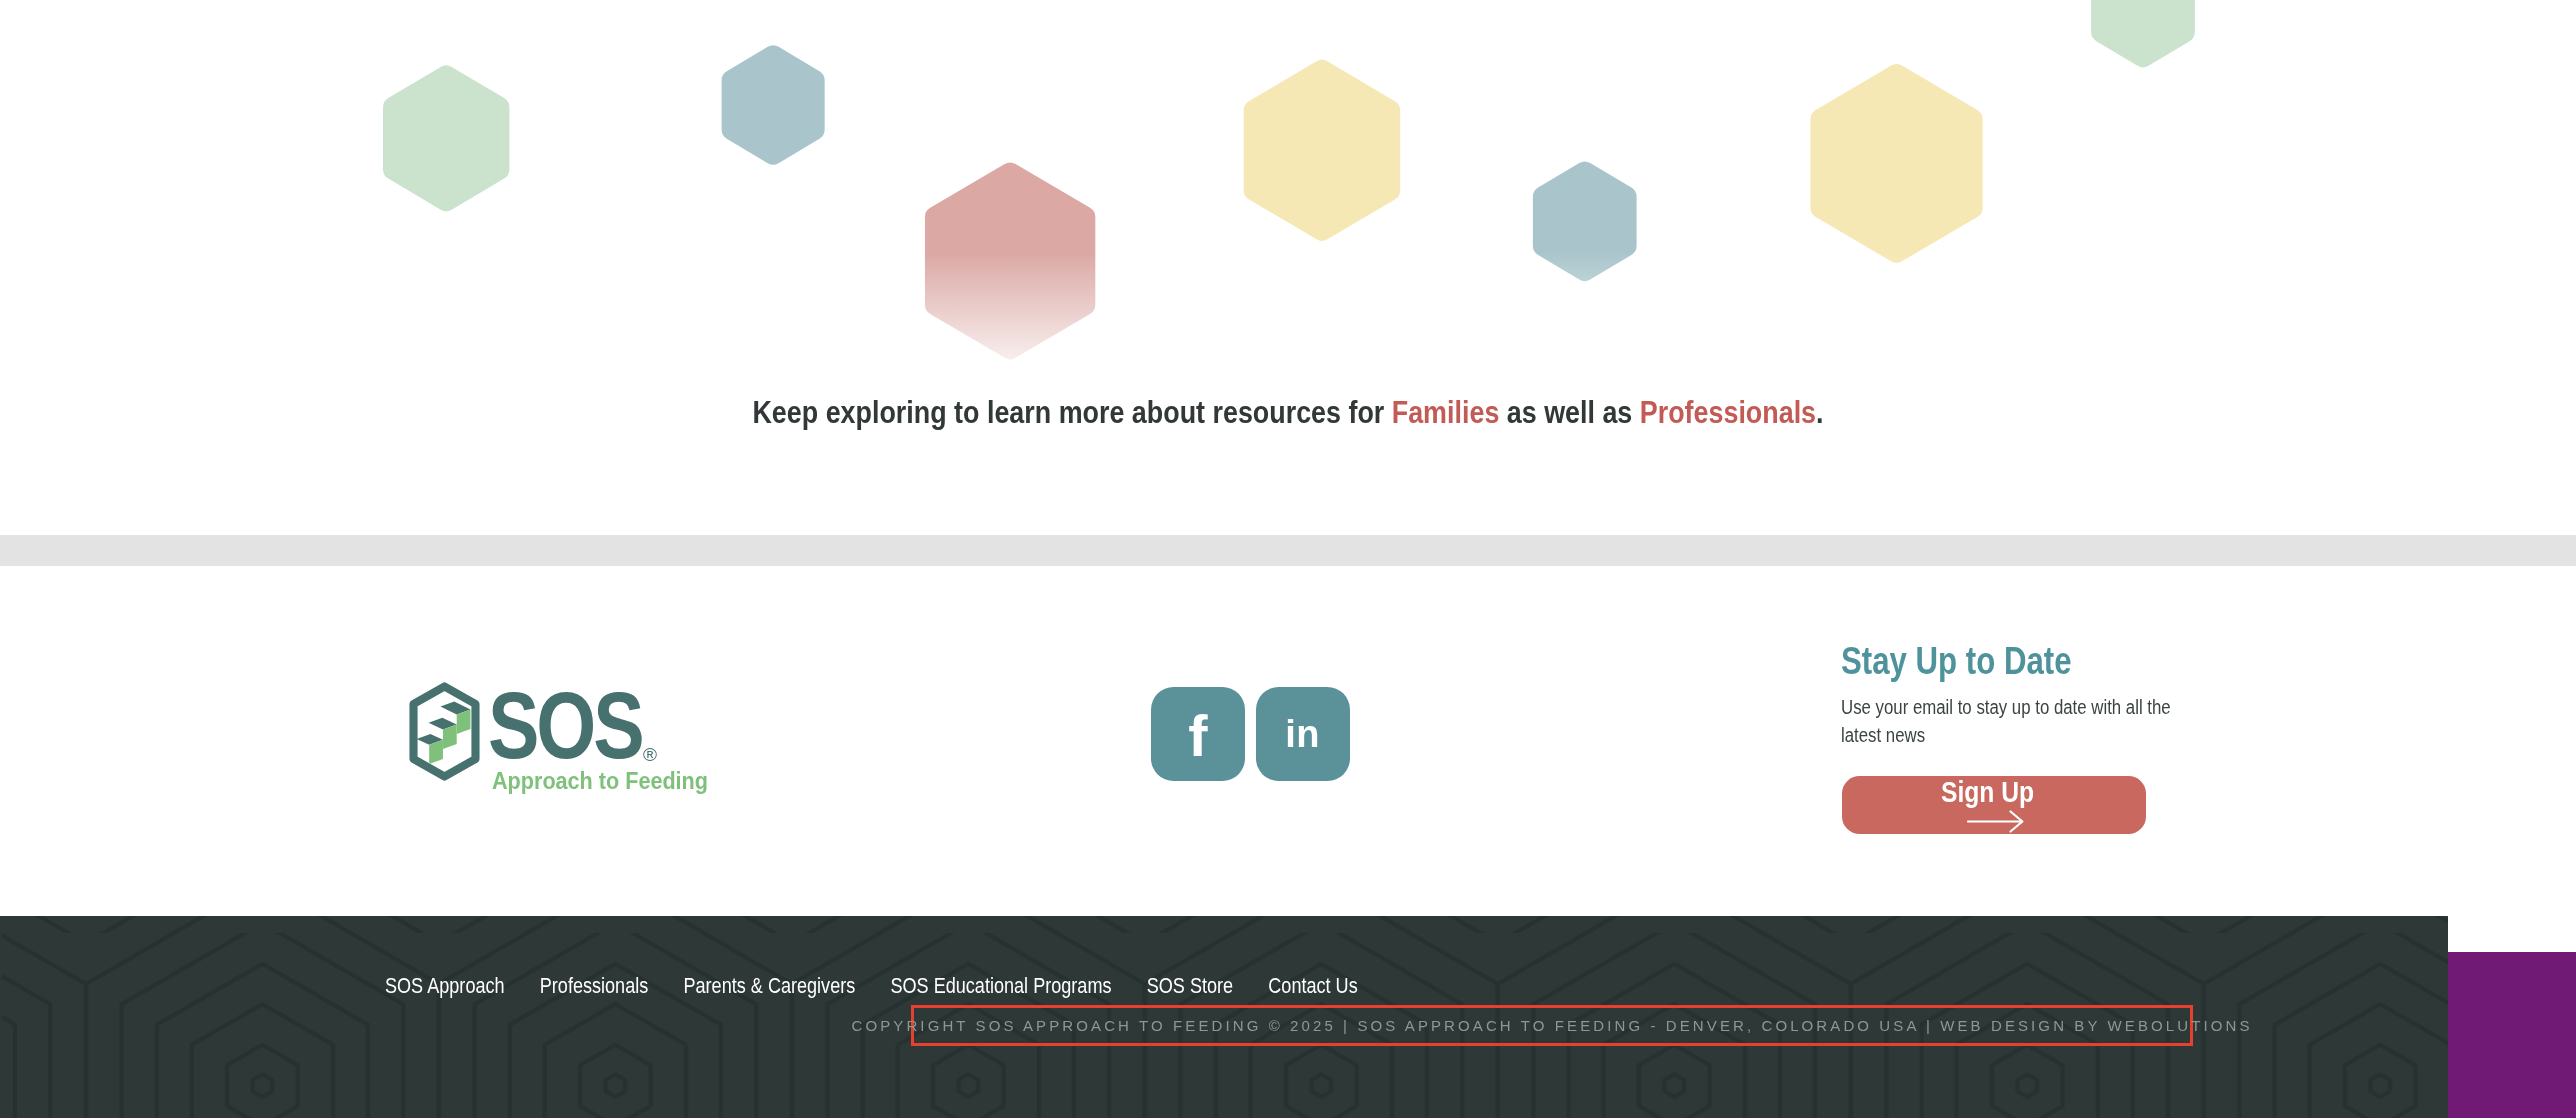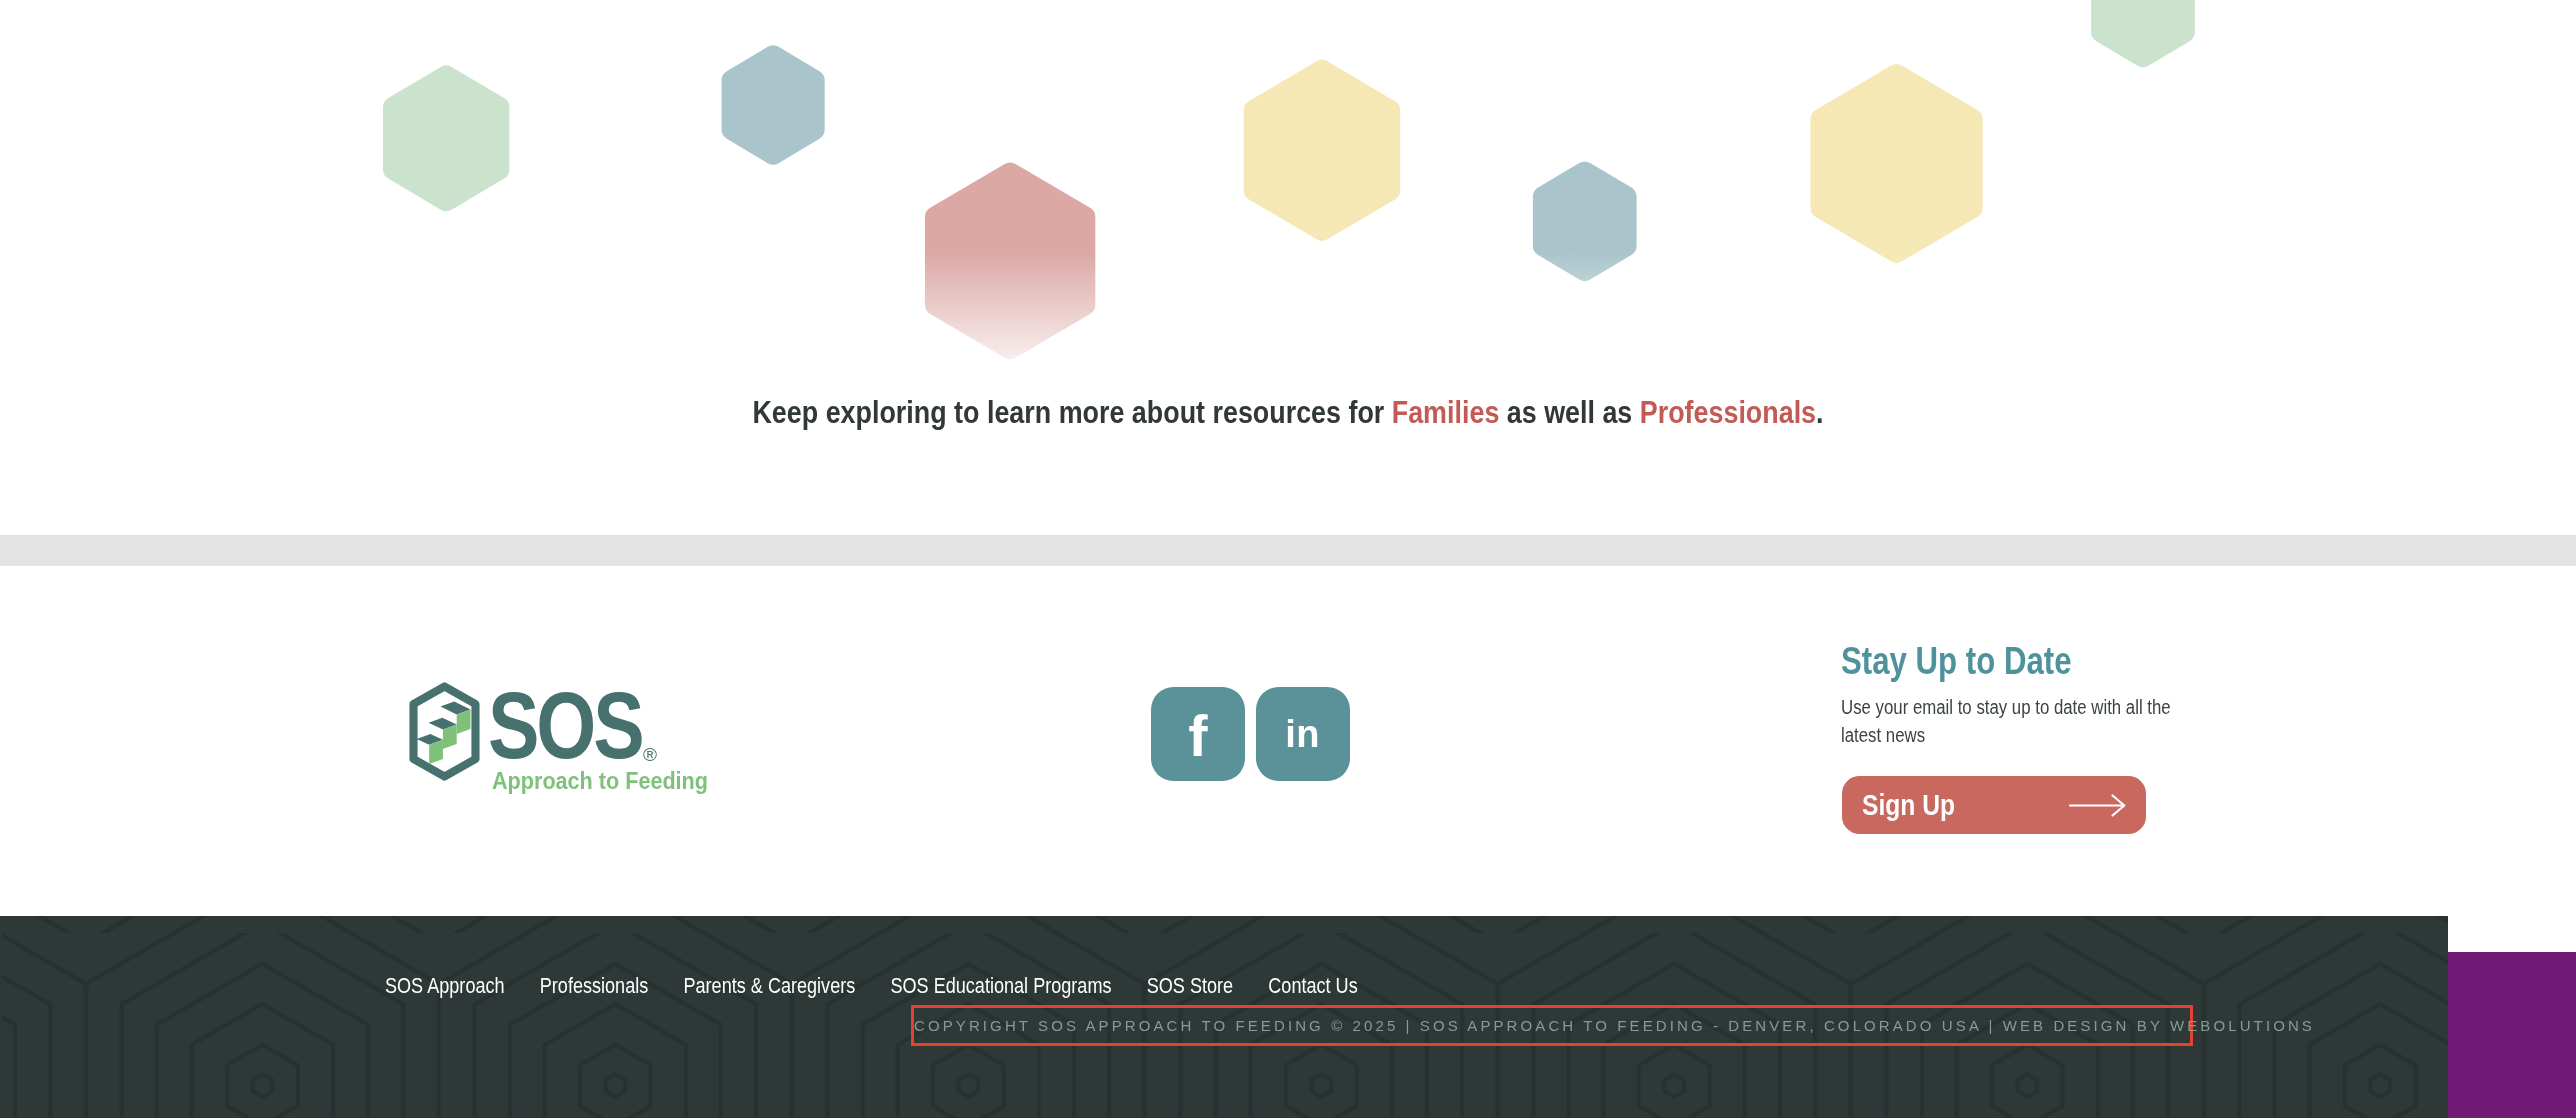--- a/index.html
+++ b/index.html
@@ -36,34 +36,34 @@
   .social-btn .fb{color:#fff;font-size:58px;font-weight:700;line-height:1;margin-top:3.8px;}
   .social-btn .li{color:#fff;font-size:38px;font-weight:700;line-height:1;letter-spacing:0.6px;}
 
   .newsletter{position:absolute;left:1841px;top:641px;width:478px;}
   .news-heading{margin:0;font-size:39px;font-weight:700;color:#4e929c;line-height:39px;
                 transform:scaleX(0.8);transform-origin:left top;white-space:nowrap;}
   .news-body{position:absolute;left:0;top:52px;font-size:20px;line-height:28px;color:#3c4343;
              white-space:pre-line;transform:scaleX(0.84);transform-origin:left top;width:541px;}
   .signup-btn{position:absolute;left:1.3px;top:135px;width:304px;height:58px;border-radius:17.6px;
               background:#c8685e;border:none;display:flex;align-items:center;
-              justify-content:space-between;padding:0 17.6px 0 20px;box-sizing:border-box;cursor:pointer;}
+              justify-content:space-between;padding:0 17.6px 0 20px;box-sizing:border-box;cursor:pointer;flex-direction:column;}
   .signup-label{color:#fff;font-size:29px;font-weight:700;
                 transform:scaleX(0.85);transform-origin:left center;white-space:nowrap;}
 
   
   .footer-dark{position:absolute;left:0;top:916px;width:2448px;height:206px;
                background:#2e3837;overflow:hidden;}
   .footer-pattern{position:absolute;left:0;top:0;}
   .footer-nav{position:absolute;left:385px;top:57px;display:flex;gap:44px;
               transform:scaleX(0.8);transform-origin:left top;white-space:nowrap;}
   .footer-nav a{color:#ffffff;font-size:22.6px;text-decoration:none;cursor:pointer;}
   .copyright-box{position:absolute;left:911px;top:89px;width:1282px;height:41px;
                  border:3.1px solid #e8402f;box-sizing:border-box;
-                 display:flex;align-items:center;justify-content:flex-start;}
+                 display:flex;align-items:center;justify-content:center;}
   .copyright-text{font-size:15px;letter-spacing:3.1px;color:#8a9997;white-space:nowrap;}
 
   .recaptcha{position:absolute;left:2488px;top:113px;width:164px;height:76px;
              background:#f9f9f9;border-radius:6.3px;box-shadow:0 0 3.8px rgba(0,0,0,0.35);cursor:pointer;}
   .recaptcha-logo{position:absolute;left:20px;top:6.3px;}
   .recaptcha-terms{position:absolute;left:5px;top:57px;width:84px;text-align:right;
                    font-size:15px;color:#555555;}
 </style>
 </head>
 <body>

